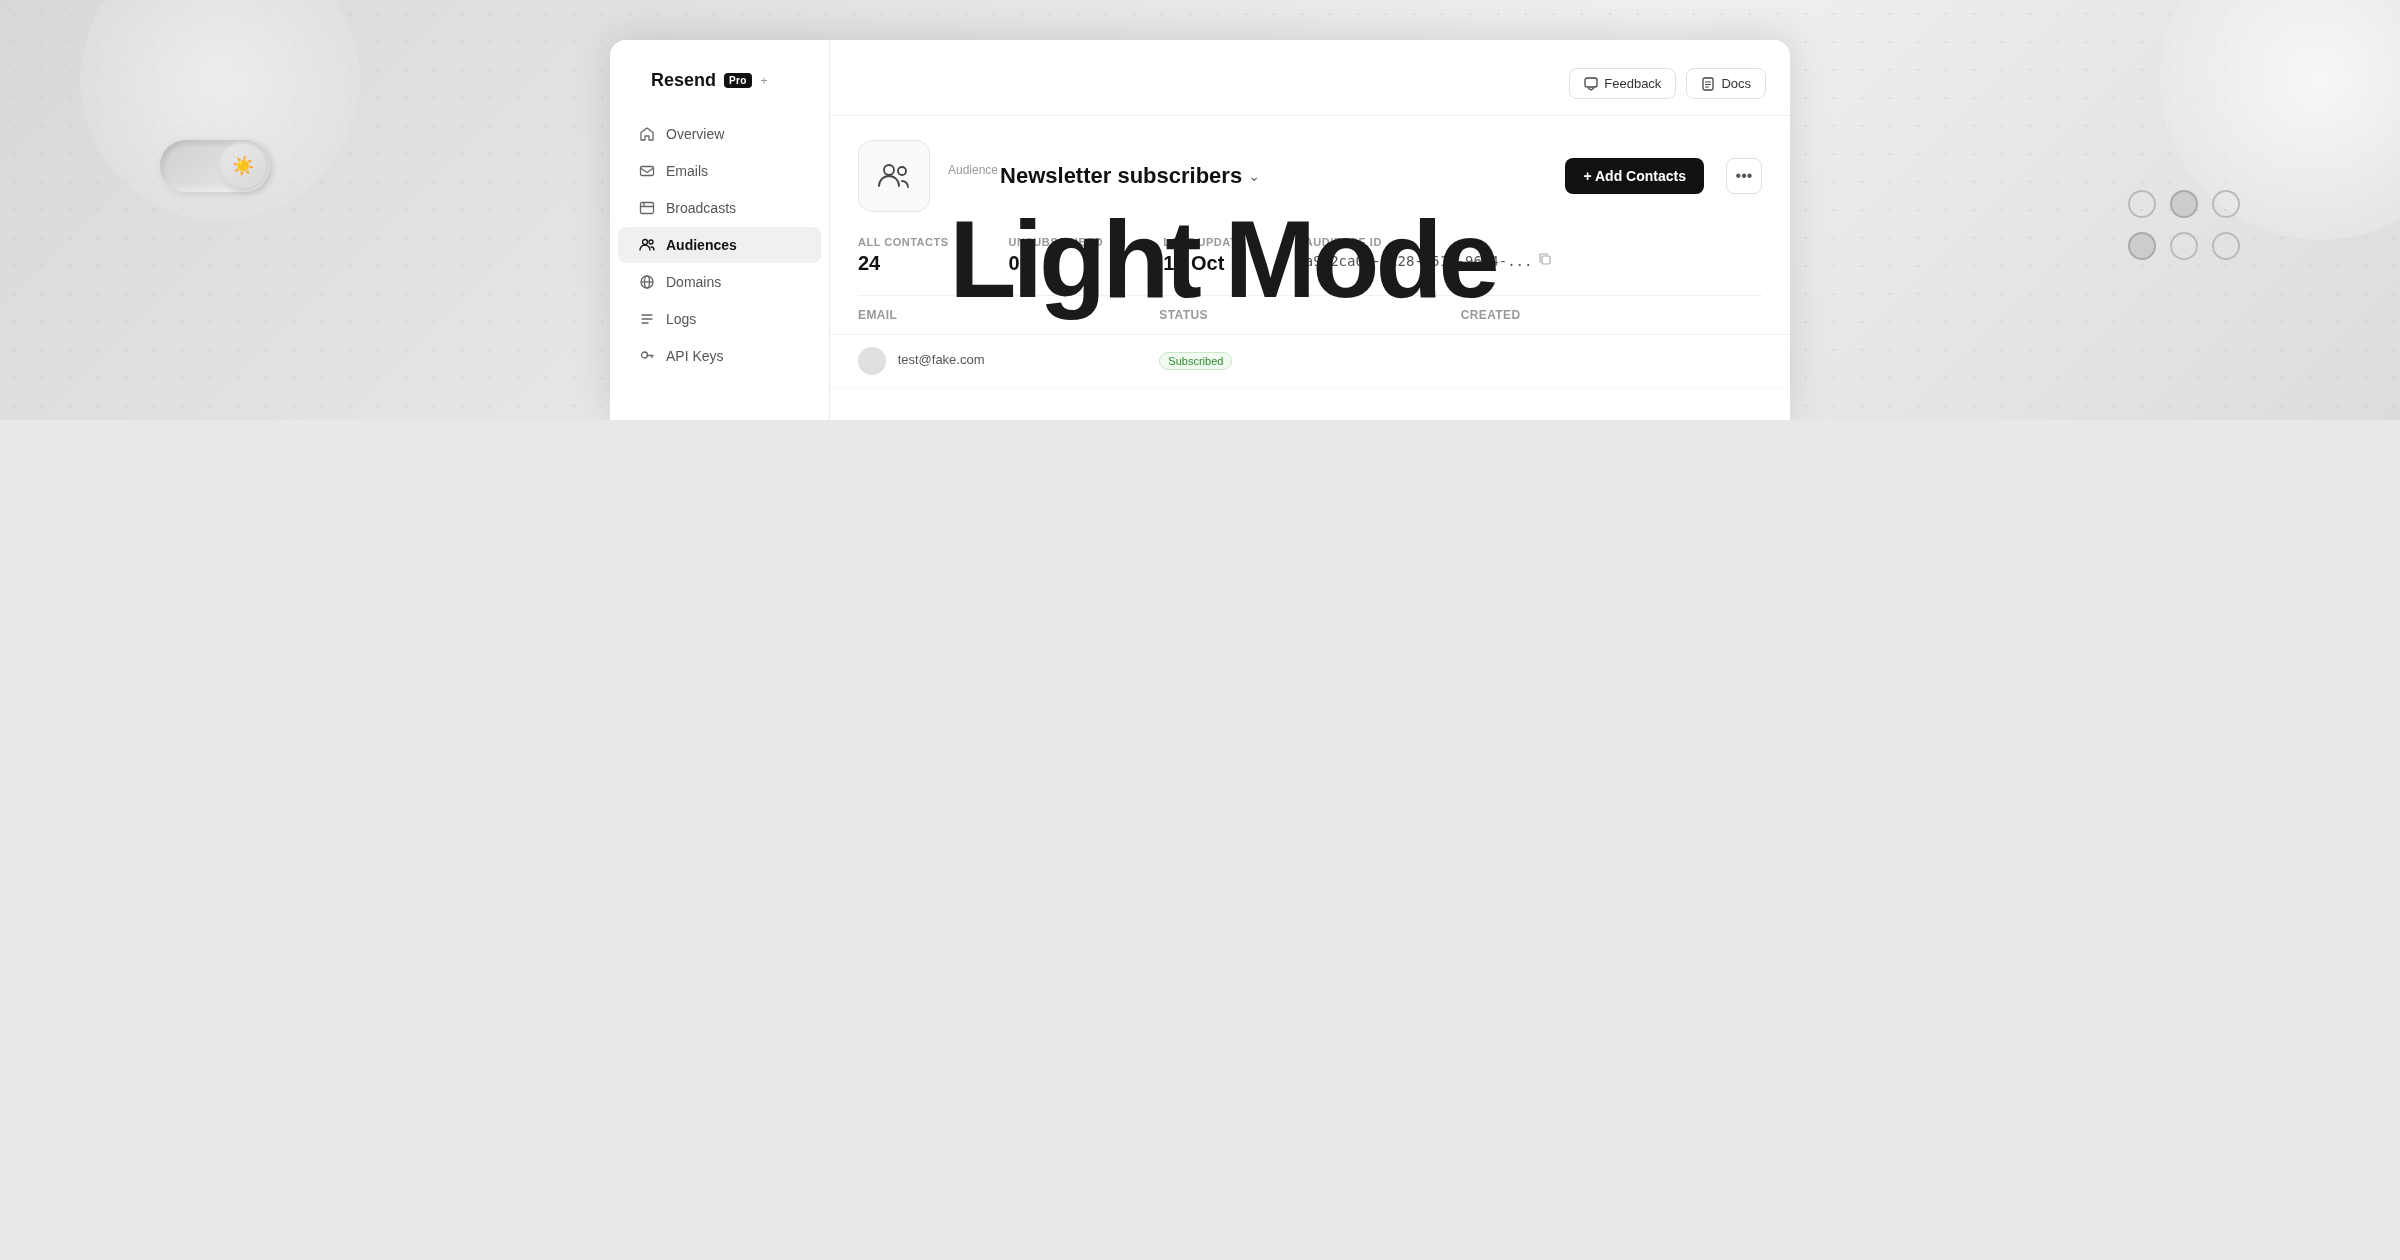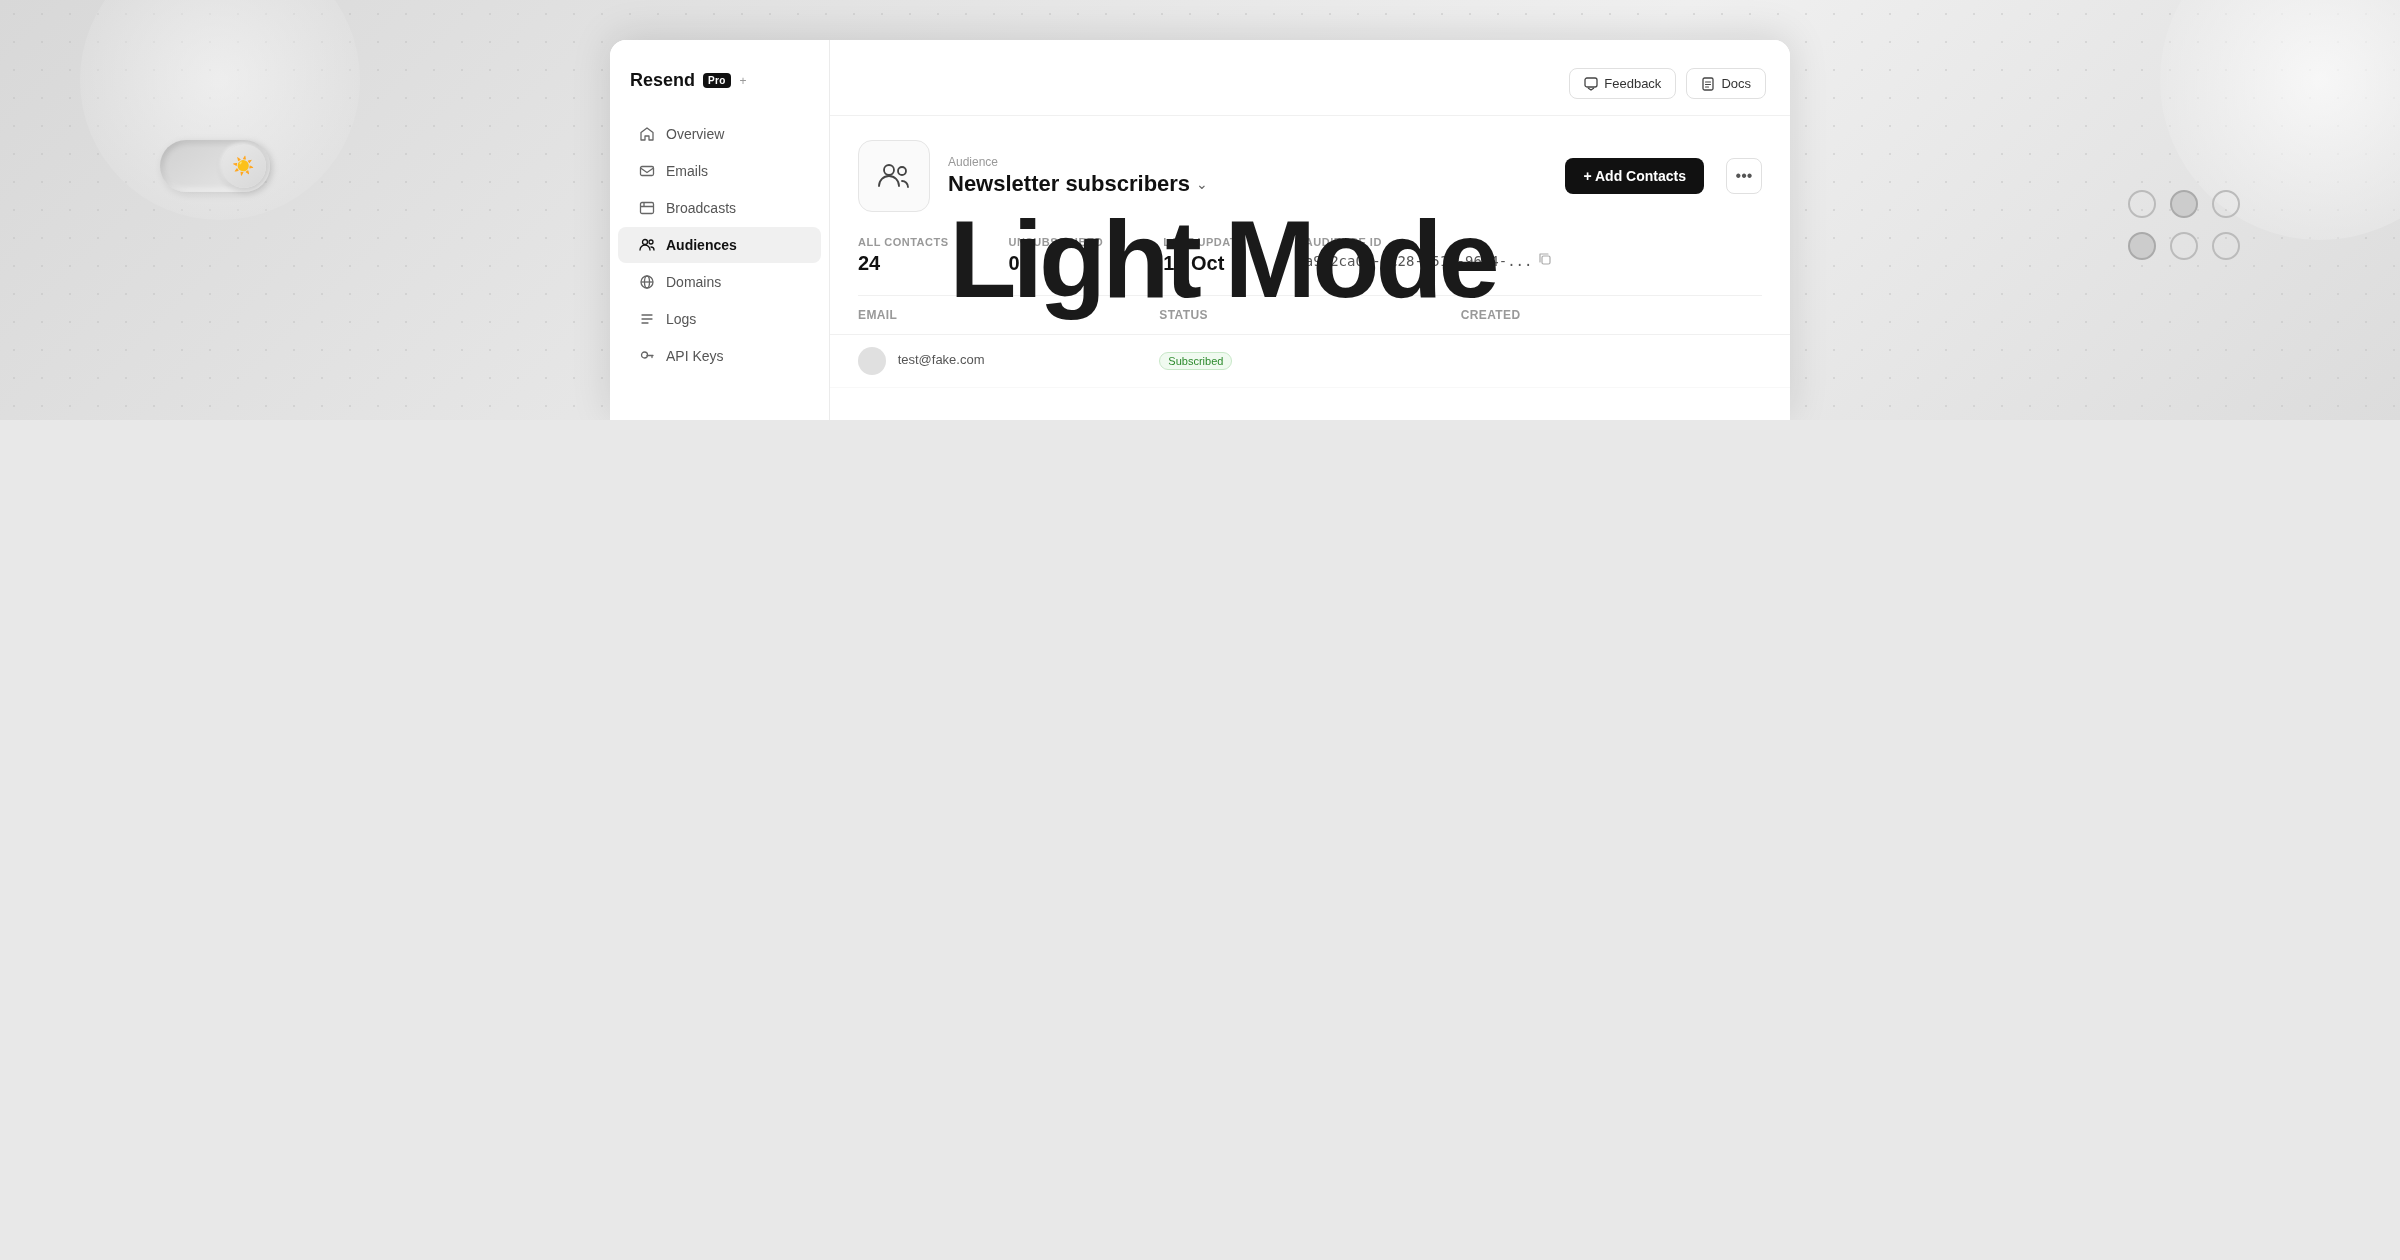--- a/index.html
+++ b/index.html
@@ -156,20 +156,21 @@
     .sidebar-logo {
       display: flex;
       align-items: center;
       gap: 8px;
       padding: 10px 20px 24px 20px;
     }
     .sidebar-logo-name {
       font-size: 18px;
       font-weight: 700;
       color: #111;
+      margin-left: 21px;
     }
     .pro-badge {
       background: #111;
       color: #fff;
       font-size: 10px;
       font-weight: 700;
       border-radius: 4px;
       padding: 2px 5px;
       letter-spacing: 0.3px;
     }
@@ -254,21 +255,21 @@
       border-radius: 14px;
       border: 1px solid #e5e5e5;
       background: #fafafa;
       display: flex;
       align-items: center;
       justify-content: center;
       font-size: 28px;
     }
     .audience-info {
       display: flex;
-      flex-direction: column;
+      flex-direction: row;
       gap: 2px;
     }
     .audience-label {
       font-size: 12px;
       color: #999;
       font-weight: 400;
     }
     .audience-name-row {
       display: flex;
       align-items: center;

